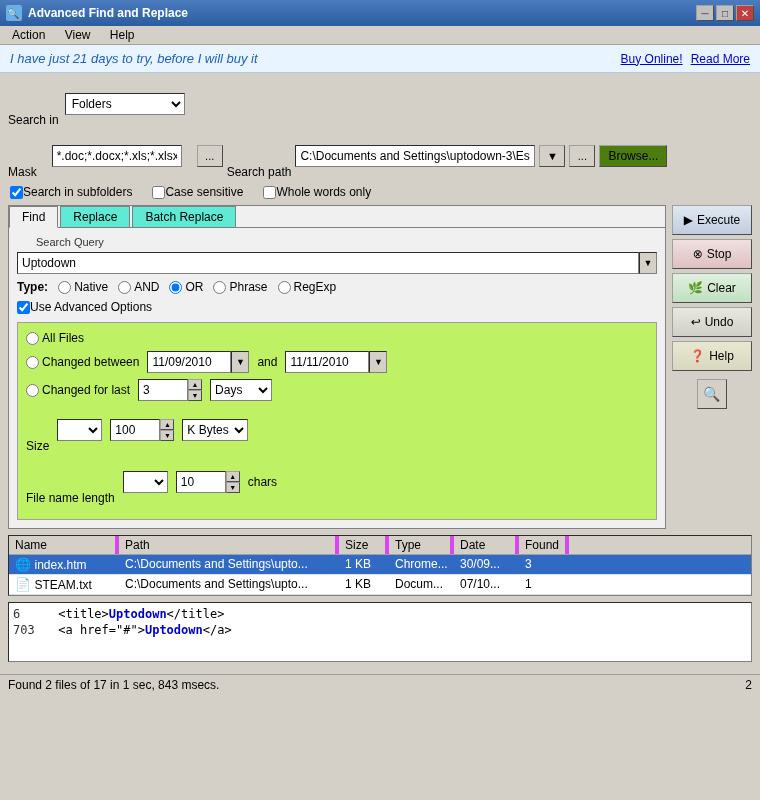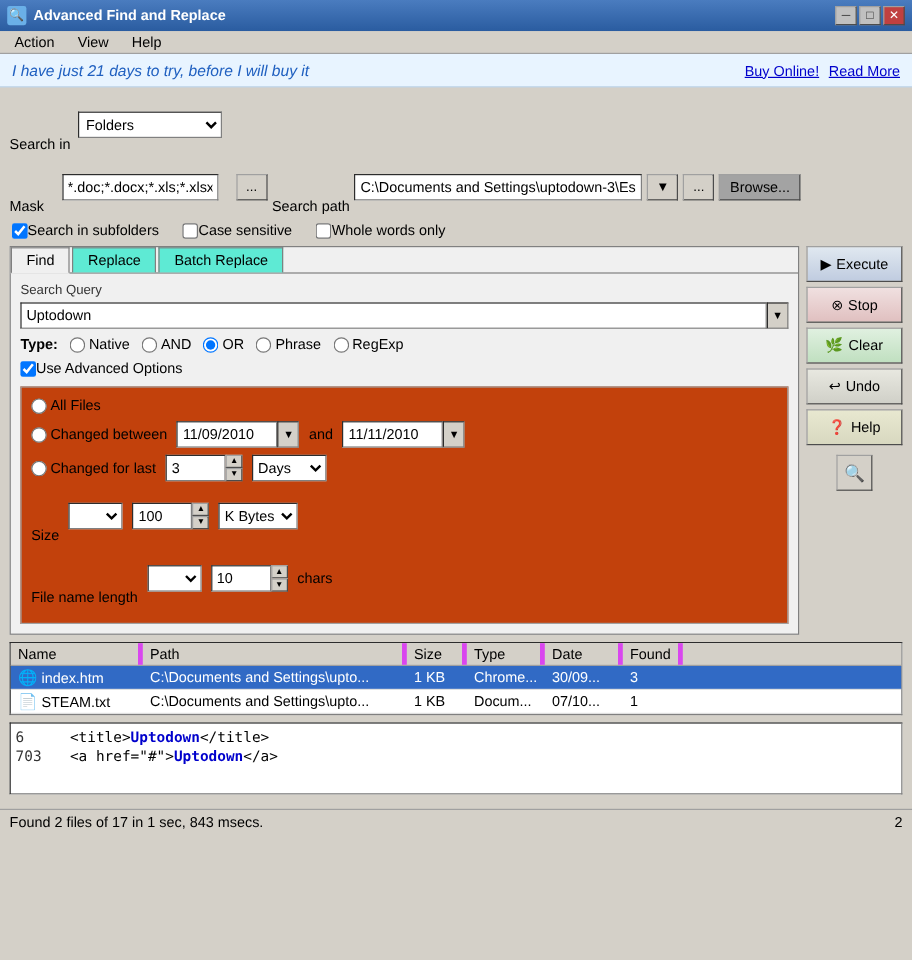--- a/index.html
+++ b/index.html
@@ -28,21 +28,21 @@
     .promo-links { display: flex; gap: 8px; font-size: 12px; }
     .promo-link { color: #0000cc; text-decoration: underline; cursor: pointer; }
 
     .main-area { background: #d4d0c8; padding: 8px; }
 
     .form-row { display: flex; align-items: center; gap: 6px; margin-bottom: 6px; }
     .label { font-size: 12px; white-space: nowrap; margin-top: 32px; }
     select.combo { border: 1px inset #808080; background: white; font-size: 12px; height: 22px; padding: 1px 2px; }
     input[type="text"].field { border: 1px inset #808080; background: white; font-size: 12px; height: 22px; padding: 1px 4px; }
     .small-btn { background: #d4d0c8; border: 1px outset #a0a0a0; height: 22px; width: 26px; cursor: pointer; font-size: 11px; display: flex; align-items: center; justify-content: center; }
-    .browse-btn { background: #a3a3a3; border: 1px outset #a0a0a0; height: 22px; padding: 0 8px; cursor: pointer; font-size: 12px; }
+    .browse-btn { background: #4d7c0f; border: 1px outset #a0a0a0; height: 22px; padding: 0 8px; cursor: pointer; font-size: 12px; }
     .checkbox-label { display: flex; align-items: center; gap: 0; font-size: 12px; cursor: pointer; }
     input[type="checkbox"] { margin: 0; }
 
     .checkboxes-row { display: flex; gap: 20px; margin-bottom: 6px; padding: 0 2px; }
 
     
     .tabs-outer { display: flex; flex-direction: row; gap: 6px; }
     .tabs-panel { flex: 1; border: 1px solid #808080; background: #f0f0f0; }
     .tab-row { display: flex; gap: 0; border-bottom: 1px solid #808080; }
     .tab { padding: 3px 12px; background: #5eead4; border: 1px solid #808080; border-bottom: none; cursor: pointer; font-size: 12px; margin-right: 2px; }
@@ -51,32 +51,32 @@
 
     .side-buttons { display: flex; flex-direction: column; gap: 4px; width: 80px; }
     .side-btn { background: #d4d0c8; border: 1px outset #a0a0a0; height: 30px; cursor: pointer; font-size: 12px; display: flex; align-items: center; justify-content: center; gap: 4px; padding: 0 6px; }
     .btn-execute { background: linear-gradient(to bottom, #e0e8f0, #c0cce0); }
     .btn-stop { background: linear-gradient(to bottom, #f0e0e0, #e0c0c0); }
     .btn-clear { background: linear-gradient(to bottom, #e0f0e0, #c0e0c0); }
     .btn-undo { background: linear-gradient(to bottom, #e8e8e0, #d0d0c8); }
     .btn-help { background: linear-gradient(to bottom, #e8e8d0, #d8d8c0); }
     .btn-small-icon { width: 30px; height: 30px; background: #d4d0c8; border: 1px outset #a0a0a0; display: flex; align-items: center; justify-content: center; cursor: pointer; font-size: 14px; align-self: center; margin-top: 4px; }
 
-    .search-query-label { font-size: 11px; margin-bottom: 4px; color: #333; }
+    .search-query-label { font-size: 11px; margin-bottom: 4px; color: #333; margin-left: 19px; }
     .search-query-row { display: flex; margin-bottom: 6px; }
     .search-query-input { flex: 1; border: 1px inset #808080; background: white; height: 22px; padding: 1px 4px; font-size: 12px; }
     .query-dropdown-btn { border: 1px inset #808080; background: #d4d0c8; width: 18px; height: 22px; cursor: pointer; display: flex; align-items: center; justify-content: center; font-size: 9px; }
 
     .type-row { display: flex; align-items: center; gap: 10px; margin-bottom: 6px; font-size: 12px; }
     .radio-label { display: flex; align-items: center; gap: 3px; cursor: pointer; }
     input[type="radio"] { margin: 0; }
 
     .adv-options-row { margin-bottom: 8px; }
 
-    .options-box { border: 1px solid #a0a0a0; padding: 8px; background: #c2410c; }
+    .options-box { border: 1px solid #a0a0a0; padding: 8px; background: #bef264; }
     .options-row { display: flex; align-items: center; gap: 8px; margin-bottom: 6px; font-size: 12px; }
     .spinner-input { width: 50px; border: 1px inset #808080; background: white; height: 22px; padding: 1px 4px; font-size: 12px; }
     .spinner-btn-col { display: flex; flex-direction: column; height: 22px; }
     .spin-up, .spin-dn { height: 11px; width: 14px; background: #d4d0c8; border: 1px outset #a0a0a0; cursor: pointer; font-size: 7px; display: flex; align-items: center; justify-content: center; line-height: 1; }
     .size-combo, .unit-combo, .date-combo { border: 1px inset #808080; background: white; font-size: 12px; height: 22px; }
     .date-input { width: 90px; border: 1px inset #808080; background: white; height: 22px; padding: 1px 4px; font-size: 12px; }
     .and-label { font-size: 12px; }
     .chars-label { font-size: 12px; }
     .spinner-group { display: flex; align-items: center; border-radius: 10px; }
 

